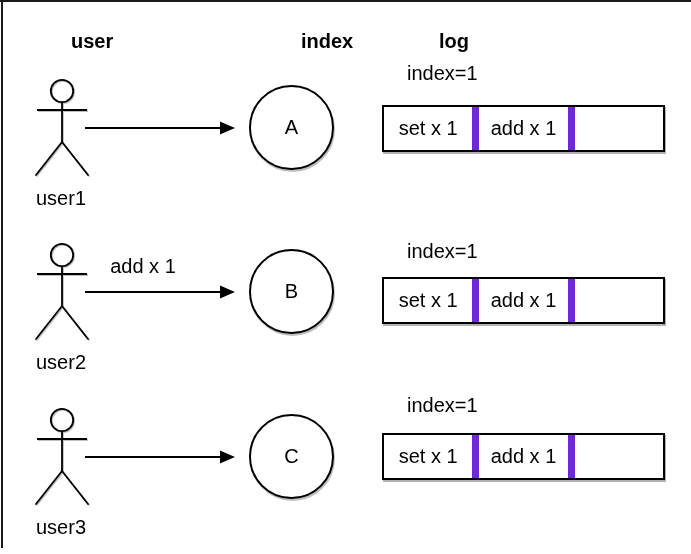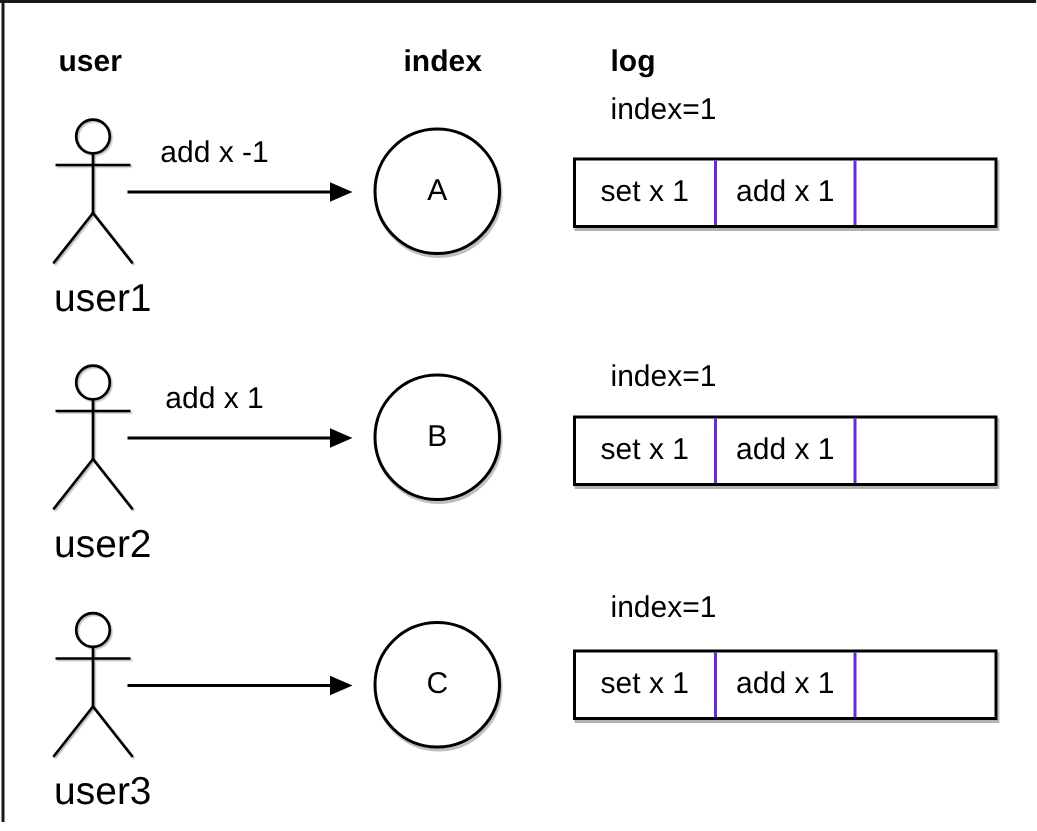--- a/index.html
+++ b/index.html
@@ -13,38 +13,38 @@
     color: #000000;
   }
   .canvas-border-top {
     position: absolute; top: 0; left: 0; width: 691px; height: 2px; background: #1a1a1a;
   }
   .canvas-border-left {
     position: absolute; top: 0; left: 1px; width: 2px; height: 548px; background: #1a1a1a;
   }
   .col-header {
     position: absolute; top: 30px;
-    font-size: 20px; font-weight: bold; line-height: 23px; white-space: nowrap;
+    font-size: 20px; font-weight: bold; line-height: 23px; white-space: nowrap; margin-left: 32px;
   }
   .col-header.user { left: 39px; }
   .col-header.node { left: 269px; }
   .col-header.log  { left: 407px; }
 
   .row { position: absolute; left: 0; width: 691px; height: 172px; }
   .row-a { top: 55px; }
   .row-b { top: 219px; }
   .row-c { top: 384px; }
 
   .actor-figure {
     position: absolute; left: 34px; top: 23px; width: 56px; height: 100px;
     filter: drop-shadow(1px 1.5px 0.5px rgba(0,0,0,0.25));
   }
   .actor-label {
     position: absolute; left: 36px; top: 132px;
-    font-size: 26px; line-height: 23px; white-space: nowrap; text-align: center;
+    font-size: 20px; line-height: 23px; white-space: nowrap; text-align: center;
   }
   .request-label {
     position: absolute; left: 78px; top: 36px; width: 130px;
     text-align: center; font-size: 20px; line-height: 23px; white-space: nowrap;
   }
   .request-arrow { position: absolute; left: 84px; top: 65px; width: 152px; height: 16px; }
 
   .node-circle {
     position: absolute; left: 249px; top: 30px; width: 81px; height: 81px;
     border: 2px solid #000000; border-radius: 50%; background: #ffffff;
@@ -65,21 +65,21 @@
     position: absolute; left: 382px; width: 279px; height: 43px;
     border: 2px solid #000000; background: #ffffff; display: flex;
     filter: drop-shadow(1.5px 2px 0.5px rgba(0,0,0,0.3));
   }
   .row-a .log-table { top: 50px; }
   .row-b .log-table { top: 58px; }
   .row-c .log-table { top: 49px; }
 
   .log-cell {
     flex: 1; display: flex; align-items: center; justify-content: center;
-    border-right: 2px solid #6d28d9;
+    border-right: 7px solid #6d28d9;
     font-size: 20px; line-height: 23px; white-space: nowrap;
   }
   .log-cell:last-child { border-right: none; }
 
   svg .stroke { stroke: #000000; fill: none; }
 </style>
 </head>
 <body>
 
 <div id="canvas">
@@ -92,21 +92,20 @@
 
   <div class="row row-a">
     <svg class="actor-figure" viewBox="0 0 56 100">
       <circle class="stroke" cx="28" cy="13" r="11.2" stroke-width="1.8"></circle>
       <line class="stroke" x1="28" y1="24.2" x2="28" y2="64" stroke-width="1.8"></line>
       <line class="stroke" x1="3" y1="32" x2="53" y2="32" stroke-width="1.8"></line>
       <line class="stroke" x1="28" y1="64" x2="2" y2="97" stroke-width="1.8" stroke-linecap="round"></line>
       <line class="stroke" x1="28" y1="64" x2="54" y2="97" stroke-width="1.8" stroke-linecap="round"></line>
     </svg>
     <div class="actor-label">user1</div>
-    <div class="request-label">add x -1</div>
     <svg class="request-arrow" viewBox="0 0 152 16">
       <line class="stroke" x1="1" y1="8" x2="137" y2="8" stroke-width="2"></line>
       <polygon points="136,1.5 151,8 136,14.5" fill="#000000"></polygon>
     </svg>
     <div class="node-circle">
       <span class="node-label">A</span>
     </div>
     <div class="log-index">index=1</div>
     <div class="log-table">
       <div class="log-cell">set x 1</div>

